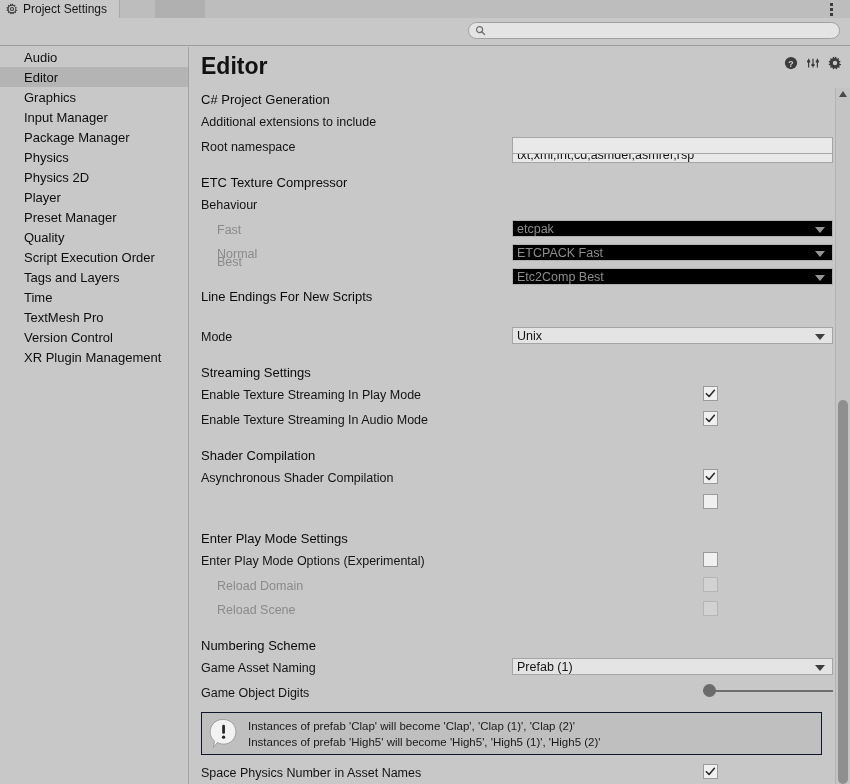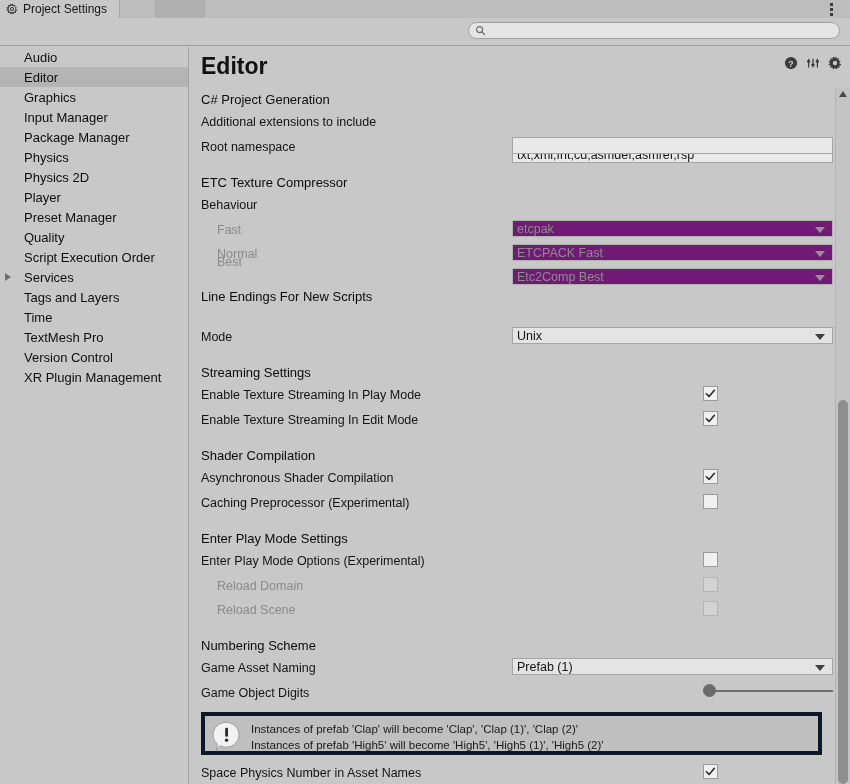--- a/index.html
+++ b/index.html
@@ -218,21 +218,21 @@
     background: #e4e4e4;
     border: 1px solid #a5a5a5;
     font-size: 12.5px;
     color: #141414;
     display: flex;
     align-items: center;
     padding-left: 4px;
     position: absolute;
   }
   .dropdown.disabled {
-    background: #701a75;
+    background: #000000;
     border-color: #b0b0b0;
     color: #8d8d8d;
   }
   .dd-arrow {
     position: absolute;
     right: 7px;
     top: 6px;
     width: 0; height: 0;
     border-left: 5px solid transparent;
     border-right: 5px solid transparent;
@@ -271,21 +271,21 @@
     background: #6b6b6b;
   }
 
   
   .helpbox {
     position: absolute;
     left: 11px;
     width: 621px;
     height: 43px;
     background: #bfbfbf;
-    border: 4px solid #0f172a;
+    border: 1px solid #0f172a;
     box-sizing: border-box;
   }
   .helpbox .hb-icon {
     position: absolute;
     left: 7px; top: 5px;
     width: 30px; height: 31px;
   }
   .hb-lines {
     position: absolute;
     left: 46px; top: 6px;
@@ -380,24 +380,20 @@
       <span>Player</span>
     </div>
     <div class="side-item">
       <span>Preset Manager</span>
     </div>
     <div class="side-item">
       <span>Quality</span>
     </div>
     <div class="side-item">
       <span>Script Execution Order</span>
-    </div>
-    <div class="side-item">
-      <span class="side-arrow"></span>
-      <span>Services</span>
     </div>
     <div class="side-item">
       <span>Tags and Layers</span>
     </div>
     <div class="side-item">
       <span>Time</span>
     </div>
     <div class="side-item">
       <span>TextMesh Pro</span>
     </div>
@@ -474,37 +470,36 @@
 
       <div class="section-title" style="top:277px">Streaming Settings</div>
 
       <div class="row-label" style="top:300px">Enable Texture Streaming In Play Mode</div>
       <div class="checkbox" style="top:298px">
         <svg width="13" height="13" viewBox="0 0 14 14">
           <path d="M2.5 7.2 L5.5 10.2 L11.2 3.6" fill="none" stroke="#2a2a2a" stroke-width="1.7" stroke-linecap="round" stroke-linejoin="round"></path>
         </svg>
       </div>
 
-      <div class="row-label" style="top:325px">Enable Texture Streaming In Edit Mode</div>
+      <div class="row-label" style="top:325px">Enable Texture Streaming In Audio Mode</div>
       <div class="checkbox" style="top:323px">
         <svg width="13" height="13" viewBox="0 0 14 14">
           <path d="M2.5 7.2 L5.5 10.2 L11.2 3.6" fill="none" stroke="#2a2a2a" stroke-width="1.7" stroke-linecap="round" stroke-linejoin="round"></path>
         </svg>
       </div>
 
       <div class="section-title" style="top:360px">Shader Compilation</div>
 
       <div class="row-label" style="top:383px">Asynchronous Shader Compilation</div>
       <div class="checkbox" style="top:381px">
         <svg width="13" height="13" viewBox="0 0 14 14">
           <path d="M2.5 7.2 L5.5 10.2 L11.2 3.6" fill="none" stroke="#2a2a2a" stroke-width="1.7" stroke-linecap="round" stroke-linejoin="round"></path>
         </svg>
       </div>
 
-      <div class="row-label" style="top:408px">Caching Preprocessor (Experimental)</div>
       <div class="checkbox" style="top:406px"></div>
 
       <div class="section-title" style="top:443px">Enter Play Mode Settings</div>
 
       <div class="row-label" style="top:466px">Enter Play Mode Options (Experimental)</div>
       <div class="checkbox" style="top:464px"></div>
 
       <div class="row-label indent dim" style="top:491px">Reload Domain</div>
       <div class="checkbox disabled" style="top:489px"></div>
 

